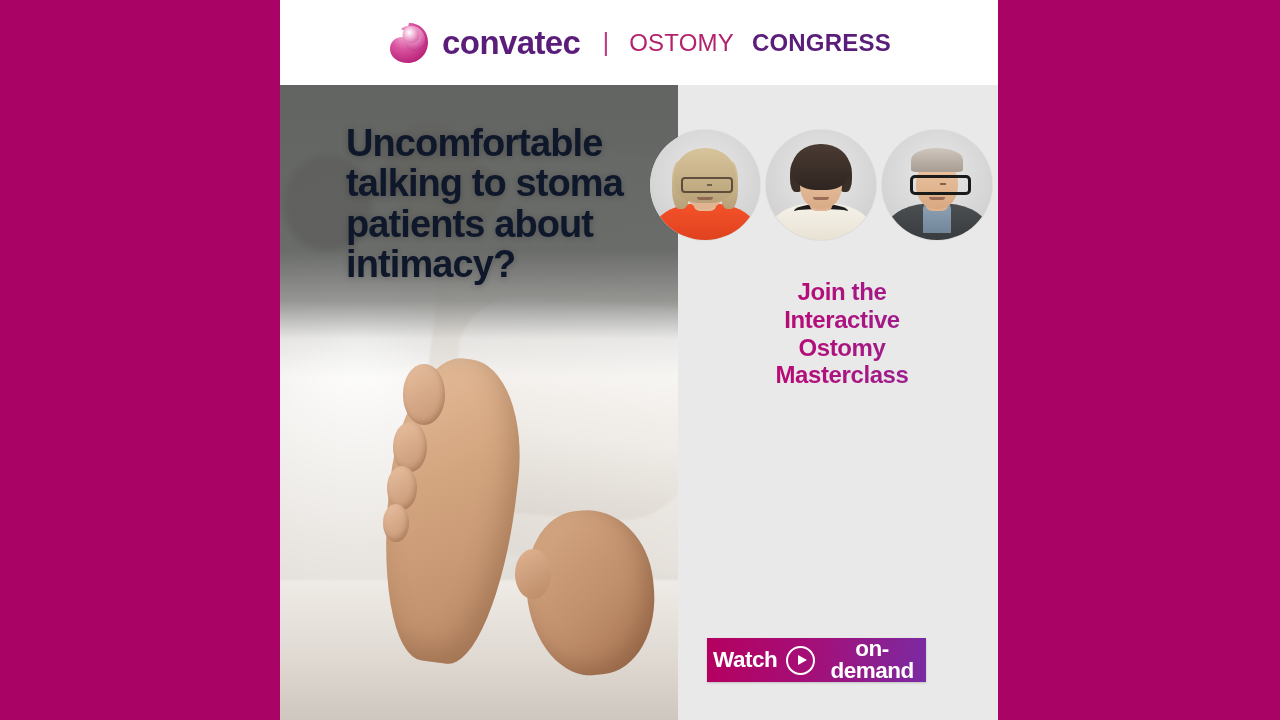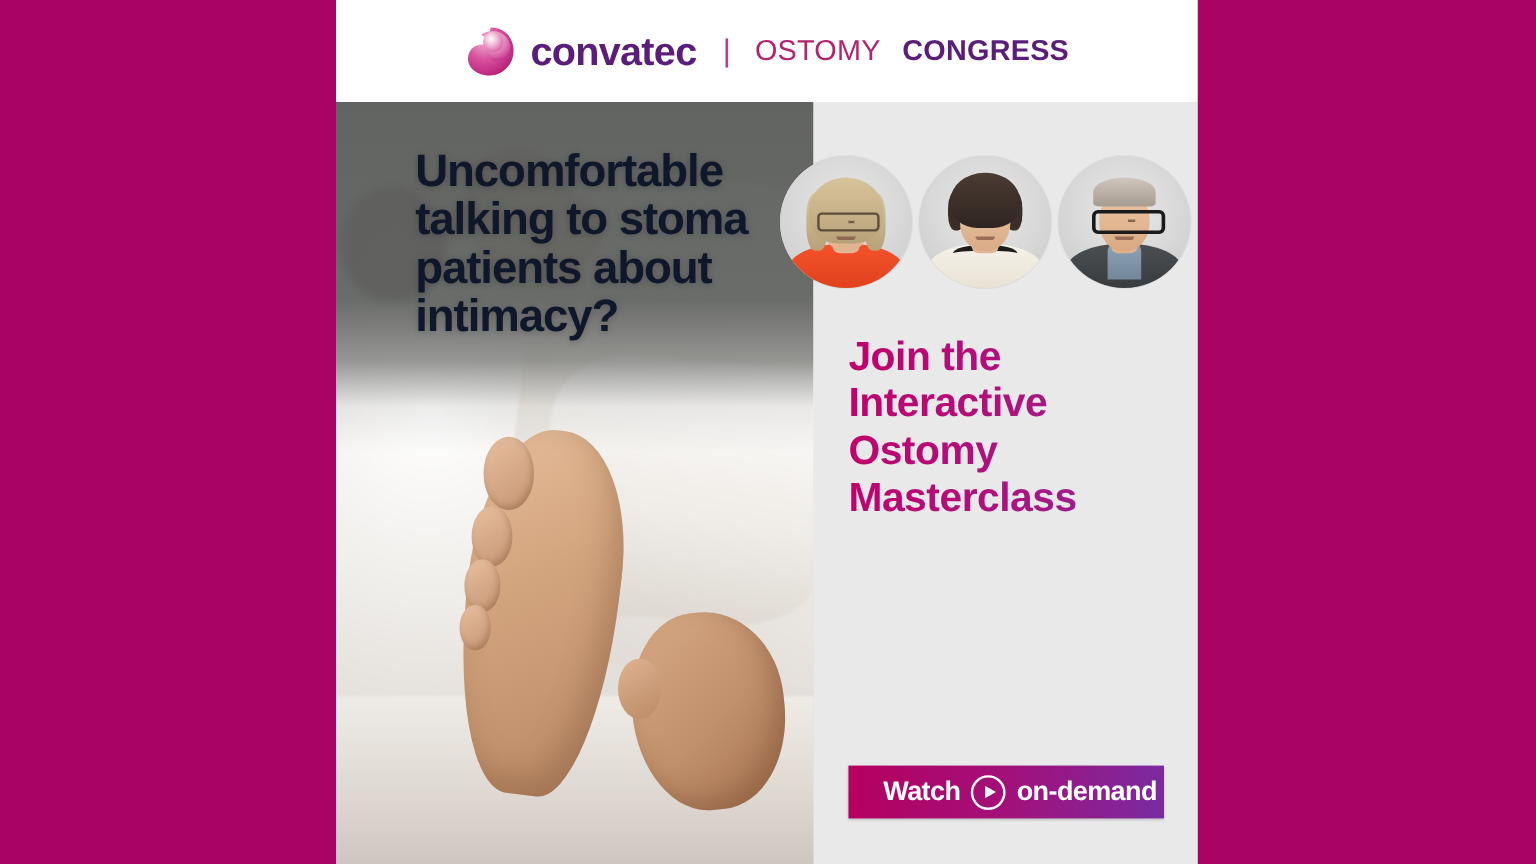--- a/index.html
+++ b/index.html
@@ -189,34 +189,35 @@
   .a3 .av-shoulder:after{content:"";position:absolute;left:36%;top:0;width:28%;height:70%;
     background:linear-gradient(180deg,#8ea3b5,#72869a);border-radius:20% 20% 0 0;}
   .a3 .av-neck{background:#e0b18d;}
   .a3 .av-face{background:linear-gradient(180deg,#eec8a6,#d8a881);}
   .a3 .av-hair{left:26%;top:16%;width:48%;height:22%;
     background:linear-gradient(180deg,#cfc6bd,#a79c92);border-radius:50% 50% 10% 10%;}
   .a3 .av-glass{border:3px solid #1a1a1a;height:13%;width:50%;left:25%;top:41%;border-radius:5px;}
 
   .join-title{
     position:absolute;left:29px;top:193px;width:270px;
-    font-size:34px;font-weight:700;line-height:1.16;letter-spacing:-0.4px;
+    font-size:24px;font-weight:700;line-height:1.16;letter-spacing:-0.4px;
     background:linear-gradient(95deg,#c2006b 0%, #b0107c 45%, #8b2a9e 100%);
     -webkit-background-clip:text;background-clip:text;color:transparent;
     white-space:pre-line;
+    text-align:center;
   }
   .join-body{
     position:absolute;left:29px;top:376px;width:272px;
     font-size:19.5px;font-weight:400;line-height:1.44;color:#1d1d1d;
     letter-spacing:-0.1px;white-space:pre-line;
   }
   .cta{
-    position:absolute;left:29px;top:553px;width:263px;height:44px;
+    position:absolute;left:29px;top:553px;width:219px;height:44px;
     background:linear-gradient(95deg,#b5005f 0%, #a3107a 50%, #7a2ba2 100%);
-    display:flex;align-items:center;justify-content:flex-end;gap:9px;
+    display:flex;align-items:center;justify-content:flex-start;gap:9px;
     cursor:pointer;border:0;
     box-shadow:0 1px 2px rgba(0,0,0,.18);
   }
   .cta-t{color:#fff;font-size:22.5px;font-weight:700;letter-spacing:-0.5px;line-height:1;}
   .play{
     width:25px;height:25px;border-radius:50%;border:2.4px solid #fff;flex:none;
     display:flex;align-items:center;justify-content:center;
   }
   .play i{
     display:block;width:0;height:0;

